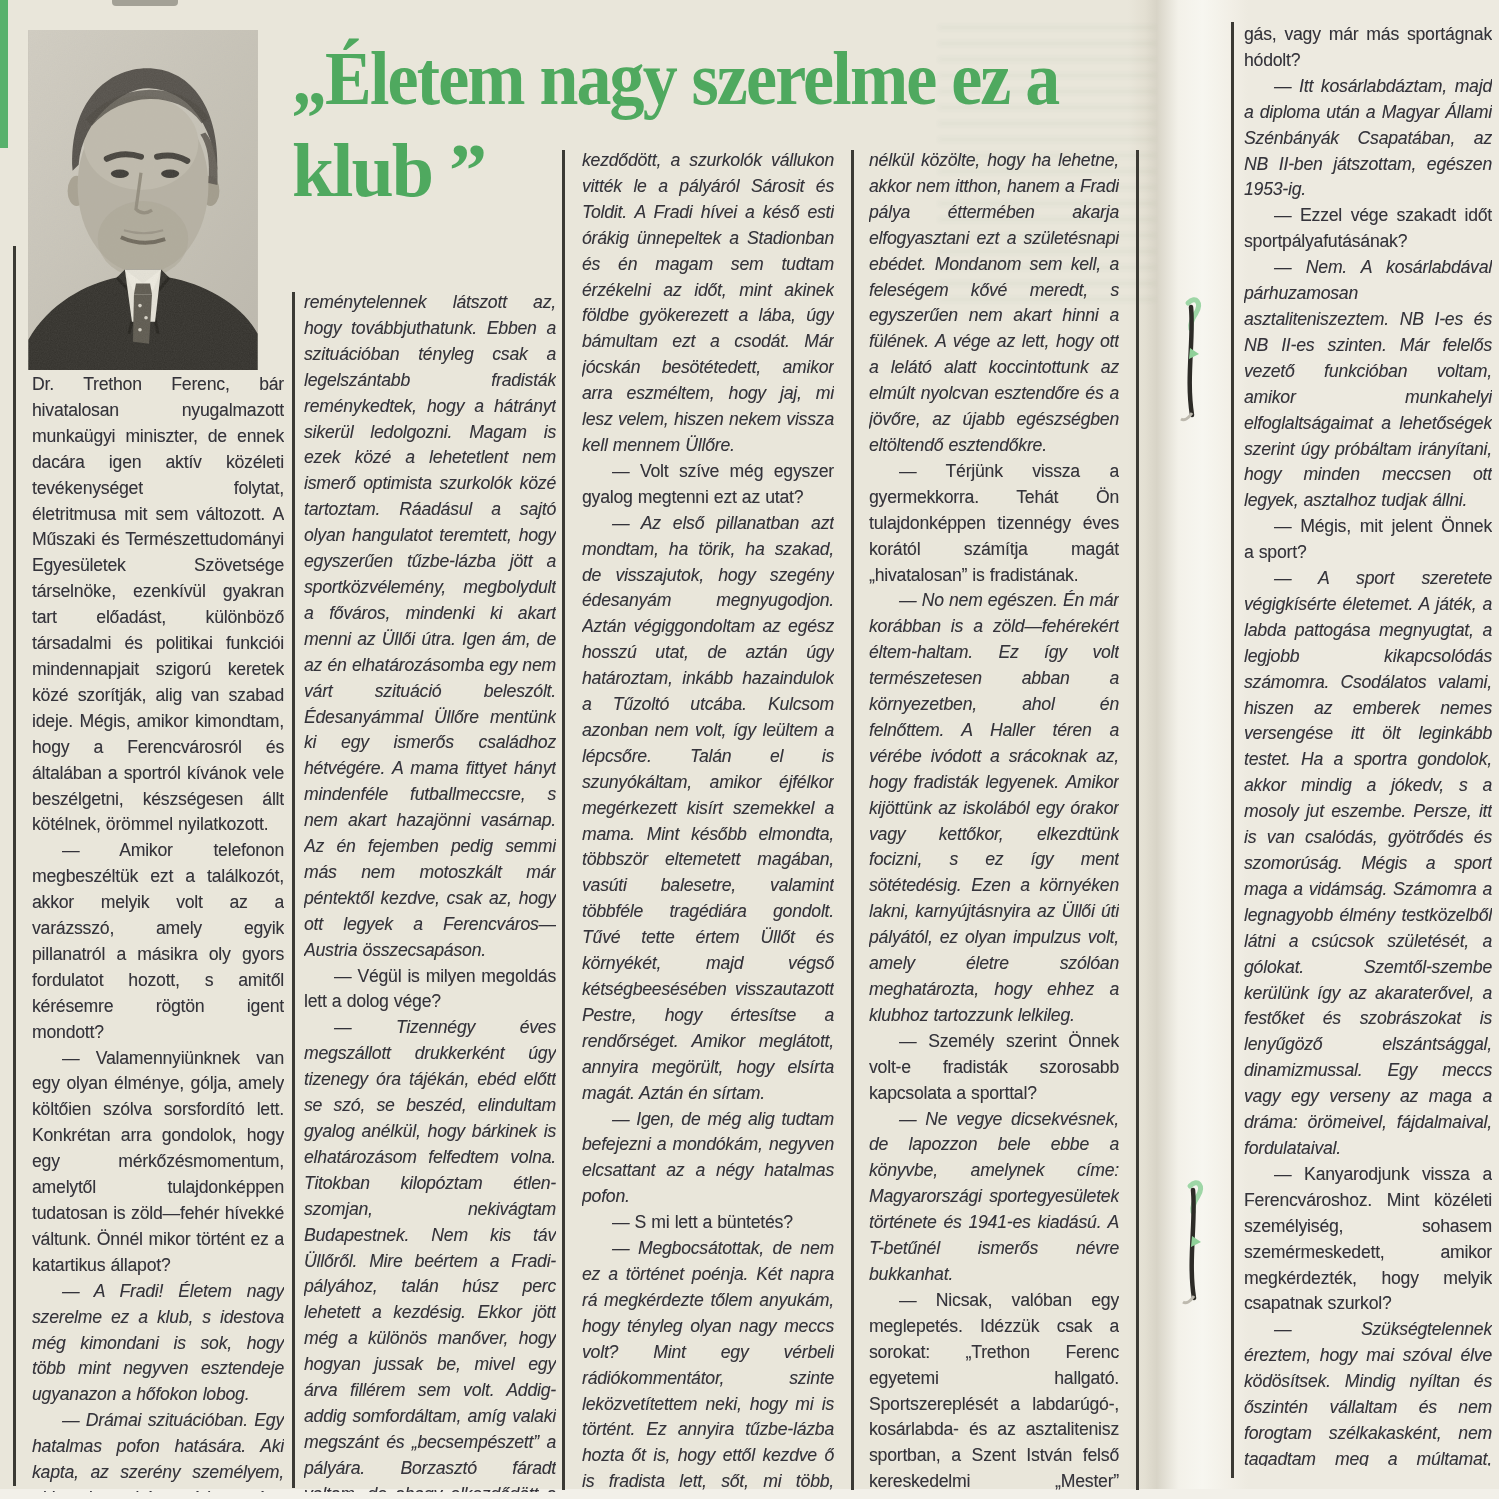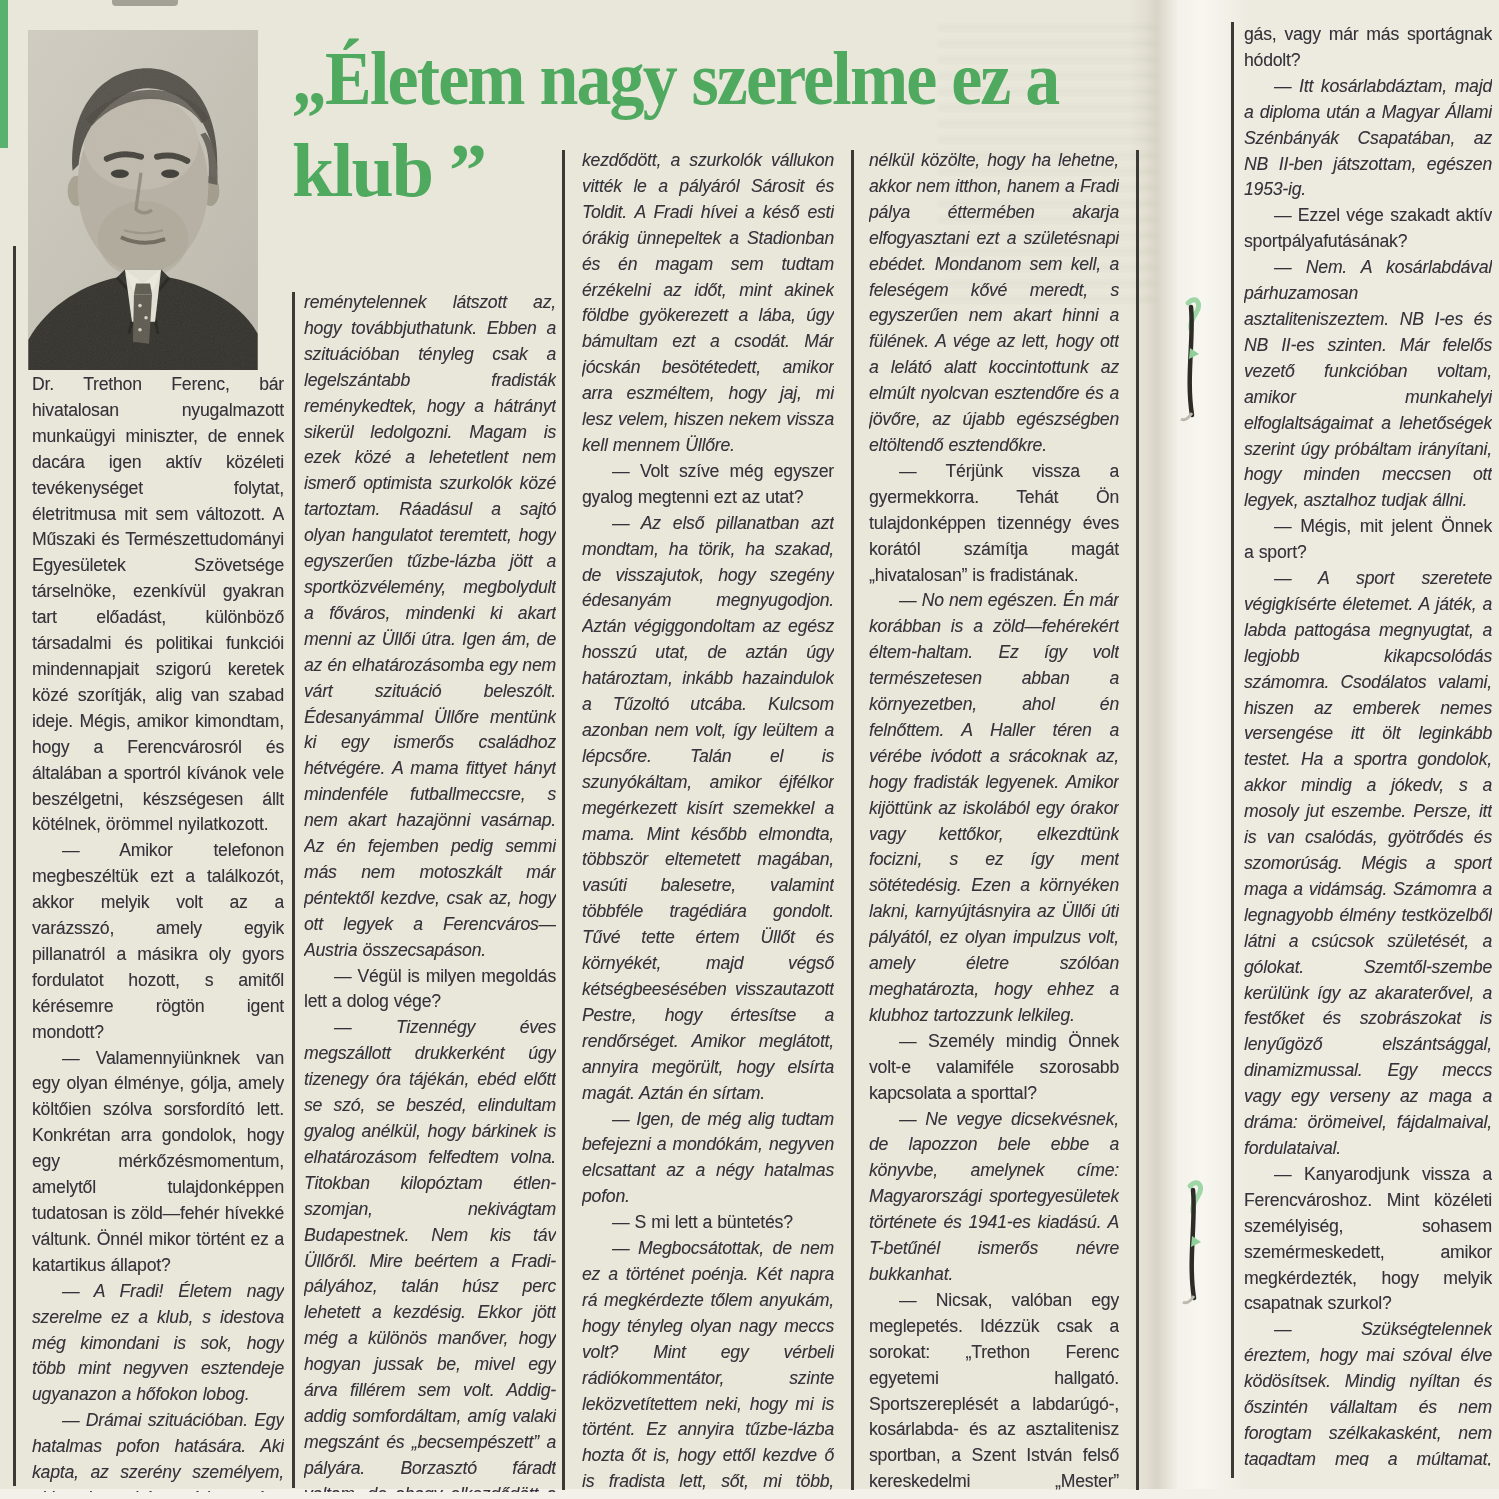--- a/index.html
+++ b/index.html
@@ -136,28 +136,28 @@
       <p class="para q">— Volt szíve még egyszer gyalog megtenni ezt az utat?</p>
       <p class="para a">— Az első pillanatban azt mondtam, ha törik, ha szakad, de visszajutok, hogy szegény édesanyám megnyugodjon. Aztán végiggondoltam az egész hosszú utat, de aztán úgy határoztam, inkább hazaindulok a Tűzoltó utcába. Kulcsom azonban nem volt, így leültem a lépcsőre. Talán el is szunyókáltam, amikor éjfélkor megérkezett kisírt szemekkel a mama. Mint később elmondta, többször eltemetett magában, vasúti balesetre, valamint többféle tragédiára gondolt. Tűvé tette értem Üllőt és környékét, majd végső kétségbeesésében visszautazott Pestre, hogy értesítse a rendőrséget. Amikor meglátott, annyira megörült, hogy elsírta magát. Aztán én sírtam.</p>
       <p class="para a">— Igen, de még alig tudtam befejezni a mondókám, negyven elcsattant az a négy hatalmas pofon.</p>
       <p class="para q">— S mi lett a büntetés?</p>
       <p class="para a">— Megbocsátottak, de nem ez a történet poénja. Két napra rá megkérdezte tőlem anyukám, hogy tényleg olyan nagy meccs volt? Mint egy vérbeli rádiókommentátor, szinte leközvetítettem neki, hogy mi is történt. Ez annyira tűzbe-lázba hozta őt is, hogy ettől kezdve ő is fradista lett, sőt, mi több, vasárnaponként már együtt jártunk meccsre hosszú évtizedeken át. Ma 84 éves, s ha nem is jár ki az Üllői útra, de az újságból mindenről értesül, ami a Fradi körül történik. Lelkes híve a focinak, de a televízióban minden sportágat szívesen néz.</p>
     </div>
   <div class="column" id="col-4">
       <p class="para a-cont">nélkül közölte, hogy ha lehetne, akkor nem itthon, hanem a Fradi pálya éttermében akarja elfogyasztani ezt a születésnapi ebédet. Mondanom sem kell, a feleségem kővé meredt, s egyszerűen nem akart hinni a fülének. A vége az lett, hogy ott a lelátó alatt koccintottunk az elmúlt nyolcvan esztendőre és a jövőre, az újabb egészségben eltöltendő esztendőkre.</p>
       <p class="para q">— Térjünk vissza a gyermekkorra. Tehát Ön tulajdonképpen tizennégy éves korától számítja magát „hivatalosan” is fradistának.</p>
       <p class="para a">— No nem egészen. Én már korábban is a zöld—fehérekért éltem-haltam. Ez így volt természetesen abban a környezetben, ahol én felnőttem. A Haller téren a vérébe ivódott a srácoknak az, hogy fradisták legyenek. Amikor kijöttünk az iskolából egy órakor vagy kettőkor, elkezdtünk focizni, s ez így ment sötétedésig. Ezen a környéken lakni, karnyújtásnyira az Üllői úti pályától, ez olyan impulzus volt, amely életre szólóan meghatározta, hogy ehhez a klubhoz tartozzunk lelkileg.</p>
-      <p class="para q">— Személy mindig Önnek volt-e valamiféle szorosabb kapcsolata a sporttal?</p>
+      <p class="para q">— Személy szerint Önnek volt-e fradisták szorosabb kapcsolata a sporttal?</p>
       <p class="para a">— Ne vegye dicsekvésnek, de lapozzon bele ebbe a könyvbe, amelynek címe: Magyarországi sportegyesületek története és 1941-es kiadású. A T-betűnél ismerős névre bukkanhat.</p>
       <p class="para q">— Nicsak, valóban egy meglepetés. Idézzük csak a sorokat: „Trethon Ferenc egyetemi hallgató. Sportszereplését a labdarúgó-, kosárlabda- és az asztalitenisz sportban, a Szent István felső kereskedelmi „Mester” Sportkörében kezdte. 1940-ben országos KISOK válogatott volt s két évig tagja volt a Szent István felső kereskedelmi országos bajnokságot nyert csapatának. Jelenleg a MAFC tagja.”</p>
     </div>
   <div class="column" id="col-5">
       <p class="para q-cont">gás, vagy már más sportágnak hódolt?</p>
       <p class="para a">— Itt kosárlabdáztam, majd a diploma után a Magyar Állami Szénbányák Csapatában, az NB II-ben játszottam, egészen 1953-ig.</p>
-      <p class="para q">— Ezzel vége szakadt aktív sportpályafutásának?</p>
+      <p class="para q">— Ezzel vége szakadt időt sportpályafutásának?</p>
       <p class="para a">— Nem. A kosárlabdával párhuzamosan asztaliteniszeztem. NB I-es és NB II-es szinten. Már felelős vezető funkcióban voltam, amikor munkahelyi elfoglaltságaimat a lehetőségek szerint úgy próbáltam irányítani, hogy minden meccsen ott legyek, asztalhoz tudjak állni.</p>
       <p class="para q">— Mégis, mit jelent Önnek a sport?</p>
       <p class="para a">— A sport szeretete végigkísérte életemet. A játék, a labda pattogása megnyugtat, a legjobb kikapcsolódás számomra. Csodálatos valami, hiszen az emberek nemes versengése itt ölt leginkább testet. Ha a sportra gondolok, akkor mindig a jókedv, s a mosoly jut eszembe. Persze, itt is van csalódás, gyötrődés és szomorúság. Mégis a sport maga a vidámság. Számomra a legnagyobb élmény testközelből látni a csúcsok születését, a gólokat. Szemtől-szembe kerülünk így az akaraterővel, a festőket és szobrászokat is lenyűgöző elszántsággal, dinamizmussal. Egy meccs vagy egy verseny az maga a dráma: örömeivel, fájdalmaival, fordulataival.</p>
       <p class="para q">— Kanyarodjunk vissza a Ferencvároshoz. Mint közéleti személyiség, sohasem szemérmeskedett, amikor megkérdezték, hogy melyik csapatnak szurkol?</p>
       <p class="para a">— Szükségtelennek éreztem, hogy mai szóval élve ködösítsek. Mindig nyíltan és őszintén vállaltam és nem forogtam szélkakasként, nem tagadtam meg a múltamat, gyermekkoromat, érzelmeimet.</p>
     </div>
 
   <div class="staple" id="staple-1">
     <svg width="26" height="135" viewBox="0 0 26 135">
       <path d="M10,10 C18,2 24,10 18,20 C14,26 12,30 13,36" fill="none" stroke="#9ed6a6" stroke-width="5" stroke-linecap="round"></path>

